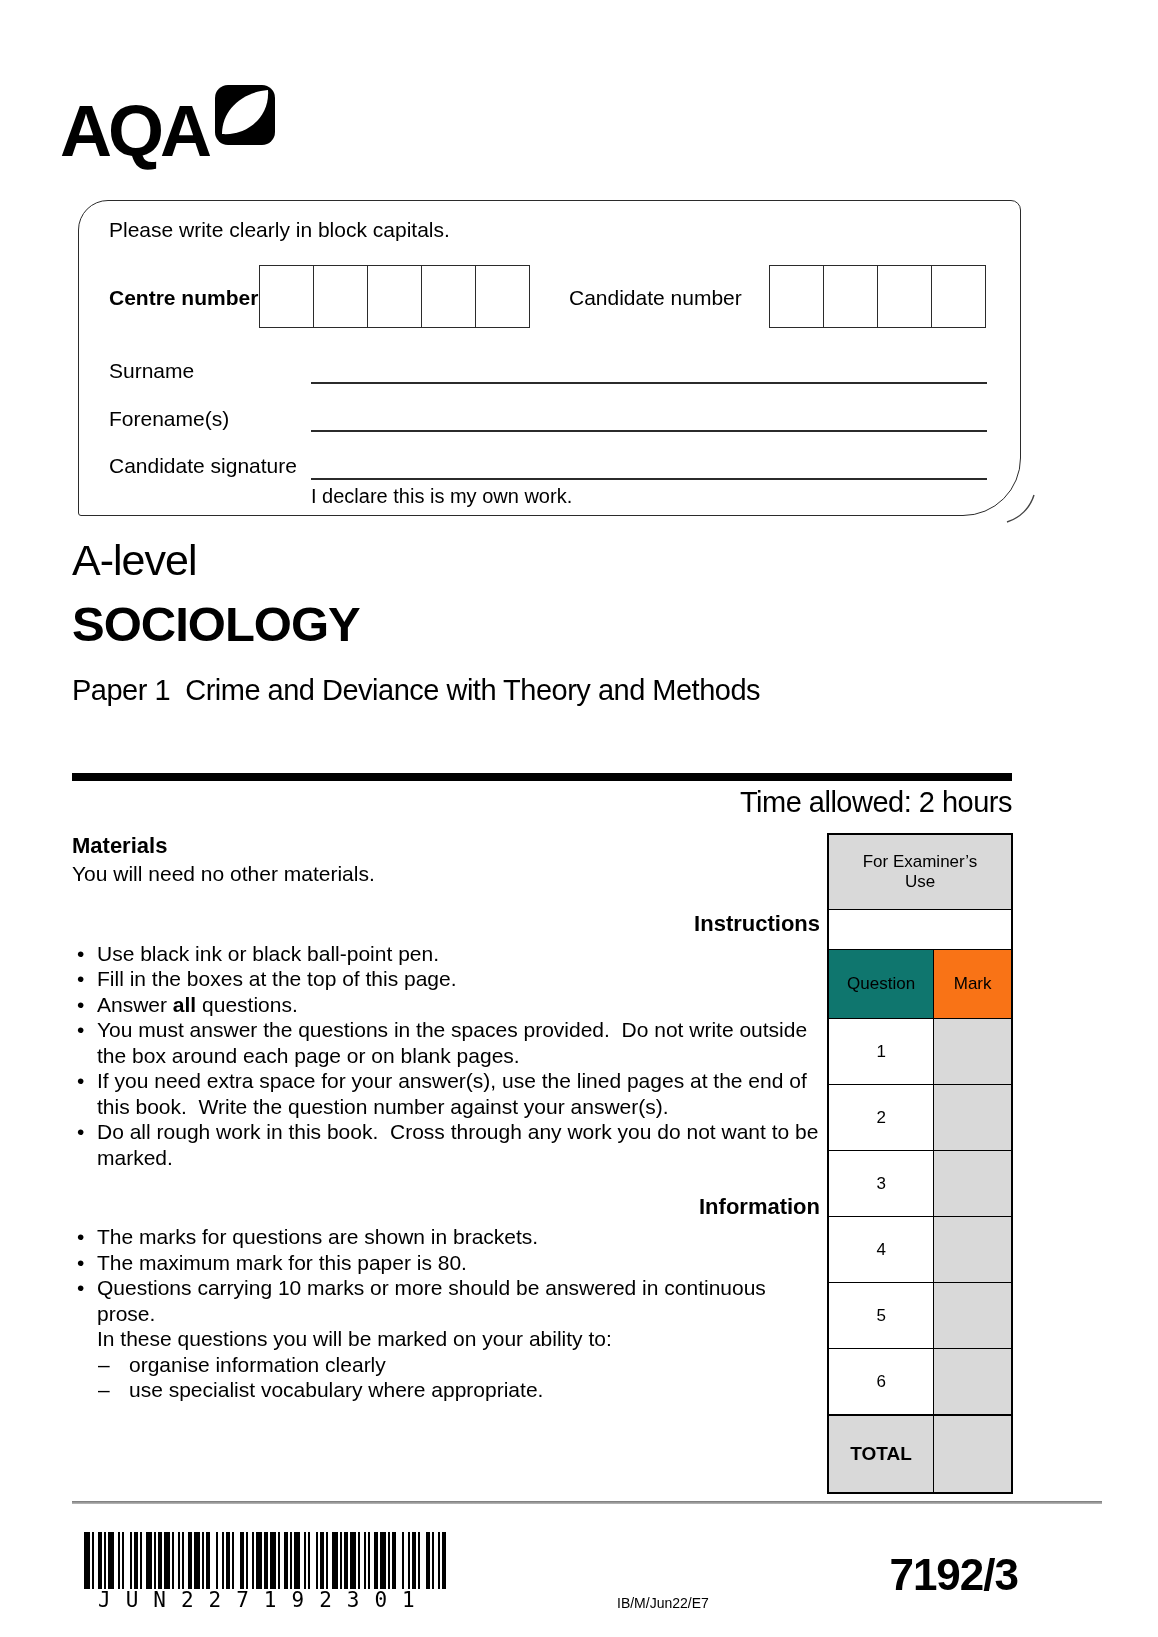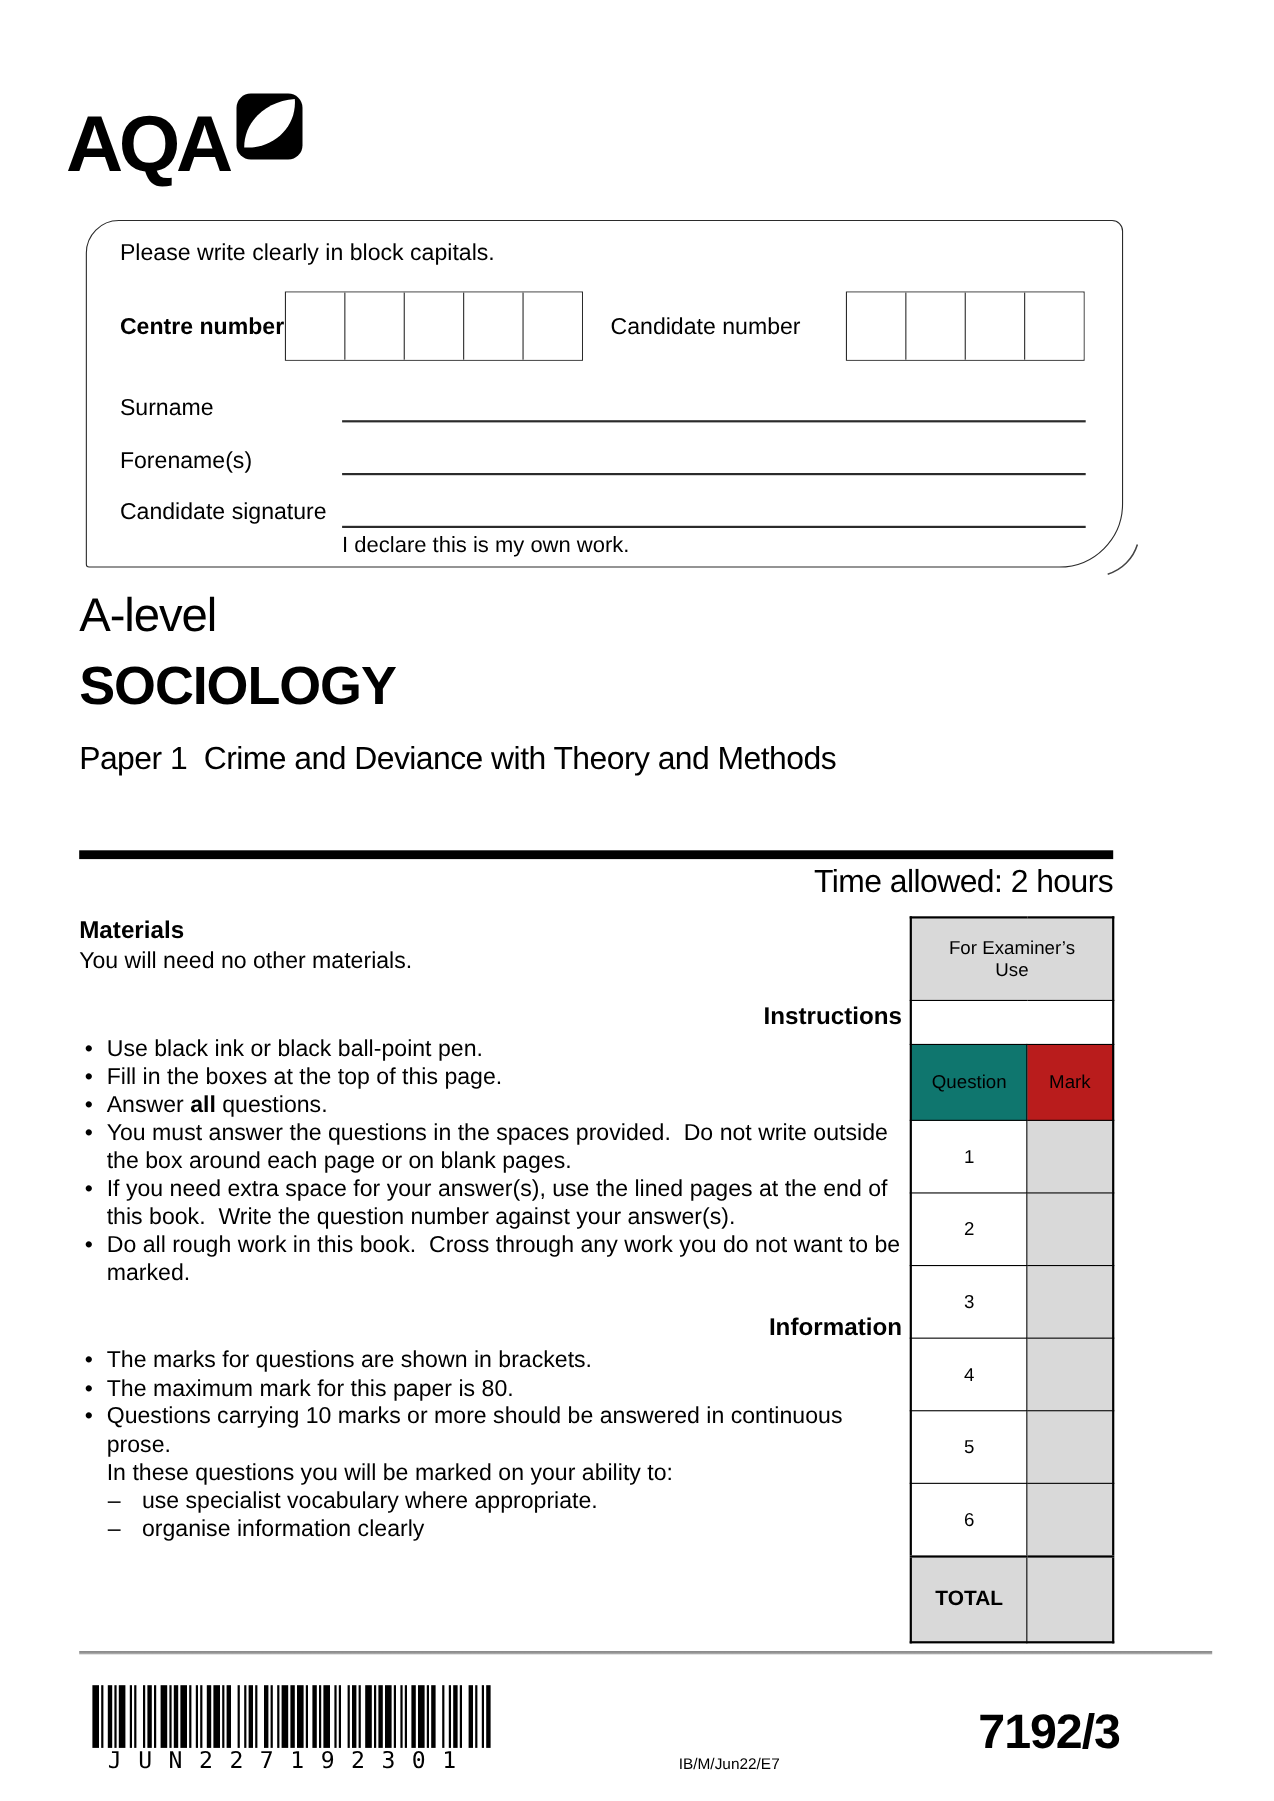--- a/index.html
+++ b/index.html
@@ -41,21 +41,21 @@
   ul.sublist li{position:relative;padding-left:57px;white-space:pre-wrap;}
   ul.sublist li::before{content:"\2013";position:absolute;left:26px;}
 
   
   .exam-table{left:827px;top:833px;}
   table.examiner{border-collapse:collapse;width:186px;border:2.2px solid #000;font-size:17px;}
   table.examiner td{border:1.4px solid #000;text-align:center;vertical-align:middle;padding:17px;}
   td.title-cell{height:36px;background:#d9d9d9;font-size:17px;}
   tr.spacer td{height:5px;background:#fff;border-top:1.4px solid #000;border-bottom:1.4px solid #000;}
   td.qhead{height:34px;width:92px;background:#0f766e;}
-  td.mhead{height:34px;width:92px;background:#b91c1c;}
+  td.mhead{height:34px;width:92px;background:#f97316;}
   td.qcell{height:31px;background:#fff;}
   td.mcell{height:31px;background:#d9d9d9;}
   tr.total-row td{height:42px;background:#d9d9d9;border-top:2.2px solid #000;}
   .total-lbl{font-weight:700;font-size:19px;}
 
   
   .gray-rule{left:72px;top:1501px;width:1030px;height:3px;background:linear-gradient(#777,#bbb);}
   .barcode{left:84px;top:1532px;width:365px;height:57px;position:absolute;}
   .barcode .bar{position:absolute;top:0;height:100%;background:#000;}
   .barcode-text{left:84px;top:1588px;width:380px;font-family:"DejaVu Sans Mono",monospace;
@@ -81,21 +81,21 @@
 
   <div class="lbl" style="left:30px;top:85px;font-weight:bold;">Centre number</div>
   <div class="numcells" style="left:180px;top:64px;">
       <div class="numcell"></div>
       <div class="numcell"></div>
       <div class="numcell"></div>
       <div class="numcell"></div>
       <div class="numcell"></div>
     </div>
 
-  <div class="lbl" style="left:476px;top:85px;">Candidate number</div>
+  <div class="lbl" style="left:490px;top:85px;">Candidate number</div>
   <div class="numcells" style="left:690px;top:64px;">
       <div class="numcell"></div>
       <div class="numcell"></div>
       <div class="numcell"></div>
       <div class="numcell"></div>
     </div>
 
   <div class="lbl" style="left:30px;top:158px;">Surname</div>
   <div class="write-line" style="left:232px;top:181px;width:676px;"></div>
 
@@ -133,22 +133,22 @@
     </ul>
 
   <h3 class="sec-gap">Information</h3>
   <ul class="blist">
       <li><span>The marks for questions are shown in brackets.</span></li>
       <li><span>The maximum mark for this paper is 80.</span></li>
       <li><span>Questions carrying 10 marks or more should be answered in continuous prose.
 In these questions you will be marked on your ability to:</span></li>
     </ul>
   <ul class="sublist">
+      <li>organise information clearly</li>
       <li>use specialist vocabulary where appropriate.</li>
-      <li>organise information clearly</li>
     </ul>
 </div>
 
 <div class="abs exam-table">
   <table class="examiner">
     <tbody>
       <tr>
         <td class="title-cell" colspan="2">For Examiner’s Use</td>
       </tr>
       <tr class="spacer">

